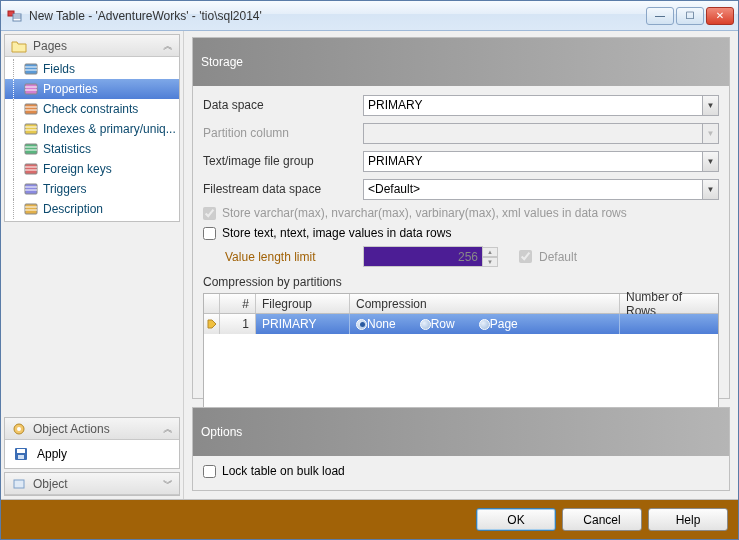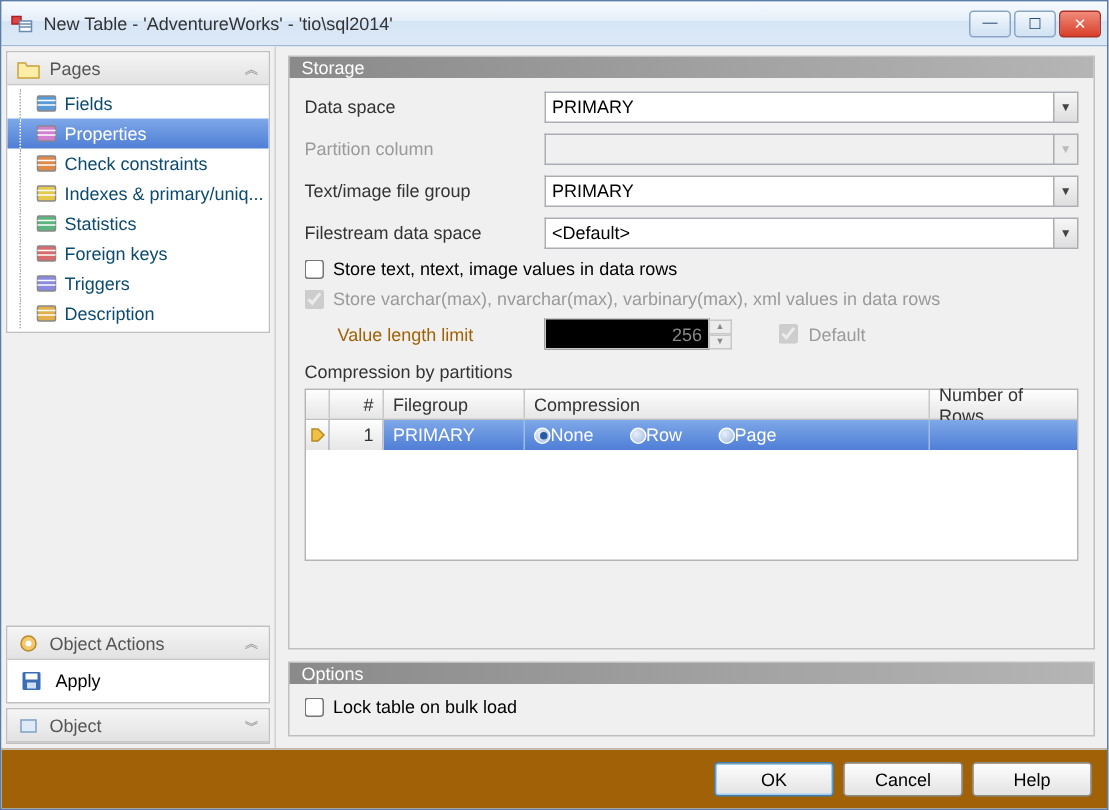--- a/index.html
+++ b/index.html
@@ -124,21 +124,21 @@
   .groupbox {
     border: 1px solid #c0c0c0;
     background: #f0f0f0;
     margin-bottom: 8px;
     display: flex; flex-direction: column;
   }
   .groupbox.flexgrow { flex: 1; min-height: 0; }
   .group-header {
     background: linear-gradient(to right, #8a8a8a, #b5b5b5);
     color: #fff;
-    padding: 0 8px;
+    padding: 17px 8px;
     font-size: 12px;
   }
   .group-body {
     padding: 8px 10px 6px 10px;
   }
   .form-row {
     display: flex; align-items: center;
     margin-bottom: 6px;
     min-height: 22px;
   }
@@ -174,22 +174,22 @@
     display: flex; align-items: center;
     margin-left: 22px;
     margin-bottom: 8px;
   }
   .indent-sub .sublabel { width: 138px; color: #a16207; }
   .spin {
     display: flex; align-items: center;
     width: 140px;
   }
   .spin input {
-    width: 110px; height: 21px; border: 1px solid #c8c8c8;
-    background: #000000; text-align: right; padding: 0 4px;
+    width: 120px; height: 21px; border: 1px solid #c8c8c8;
+    background: #4c1d95; text-align: right; padding: 0 4px;
     font: inherit; color: #888;
   }
   .spin .spinbtns {
     display: flex; flex-direction: column;
     width: 15px;
   }
   .spin .spinbtns div {
     height: 10px; border: 1px solid #c8c8c8; border-left: none;
     background: #ececec; font-size: 6px; text-align: center; line-height: 8px; color: #888;
   }
@@ -459,28 +459,28 @@
         </div>
 
         <div class="form-row">
           <div class="form-label">Filestream data space</div>
           <div class="combo-wrap">
             <input class="form-control" value="&lt;Default&gt;" style="">
             <div class="combo-btn">▼</div>
           </div>
         </div>
 
+        <div class="chkrow disabled">
+          <input type="checkbox" checked="" disabled="" style="">
+          <span>Store varchar(max), nvarchar(max), varbinary(max), xml values in data rows</span>
+        </div>
+
         <div class="chkrow">
           <input type="checkbox" style="">
           <span>Store text, ntext, image values in data rows</span>
-        </div>
-
-        <div class="chkrow disabled">
-          <input type="checkbox" checked="" disabled="" style="">
-          <span>Store varchar(max), nvarchar(max), varbinary(max), xml values in data rows</span>
         </div>
 
         <div class="indent-sub">
           <div class="sublabel">Value length limit</div>
           <div class="spin">
             <input disabled="" value="256" style="">
             <div class="spinbtns">
               <div>▲</div>
               <div>▼</div>
             </div>

